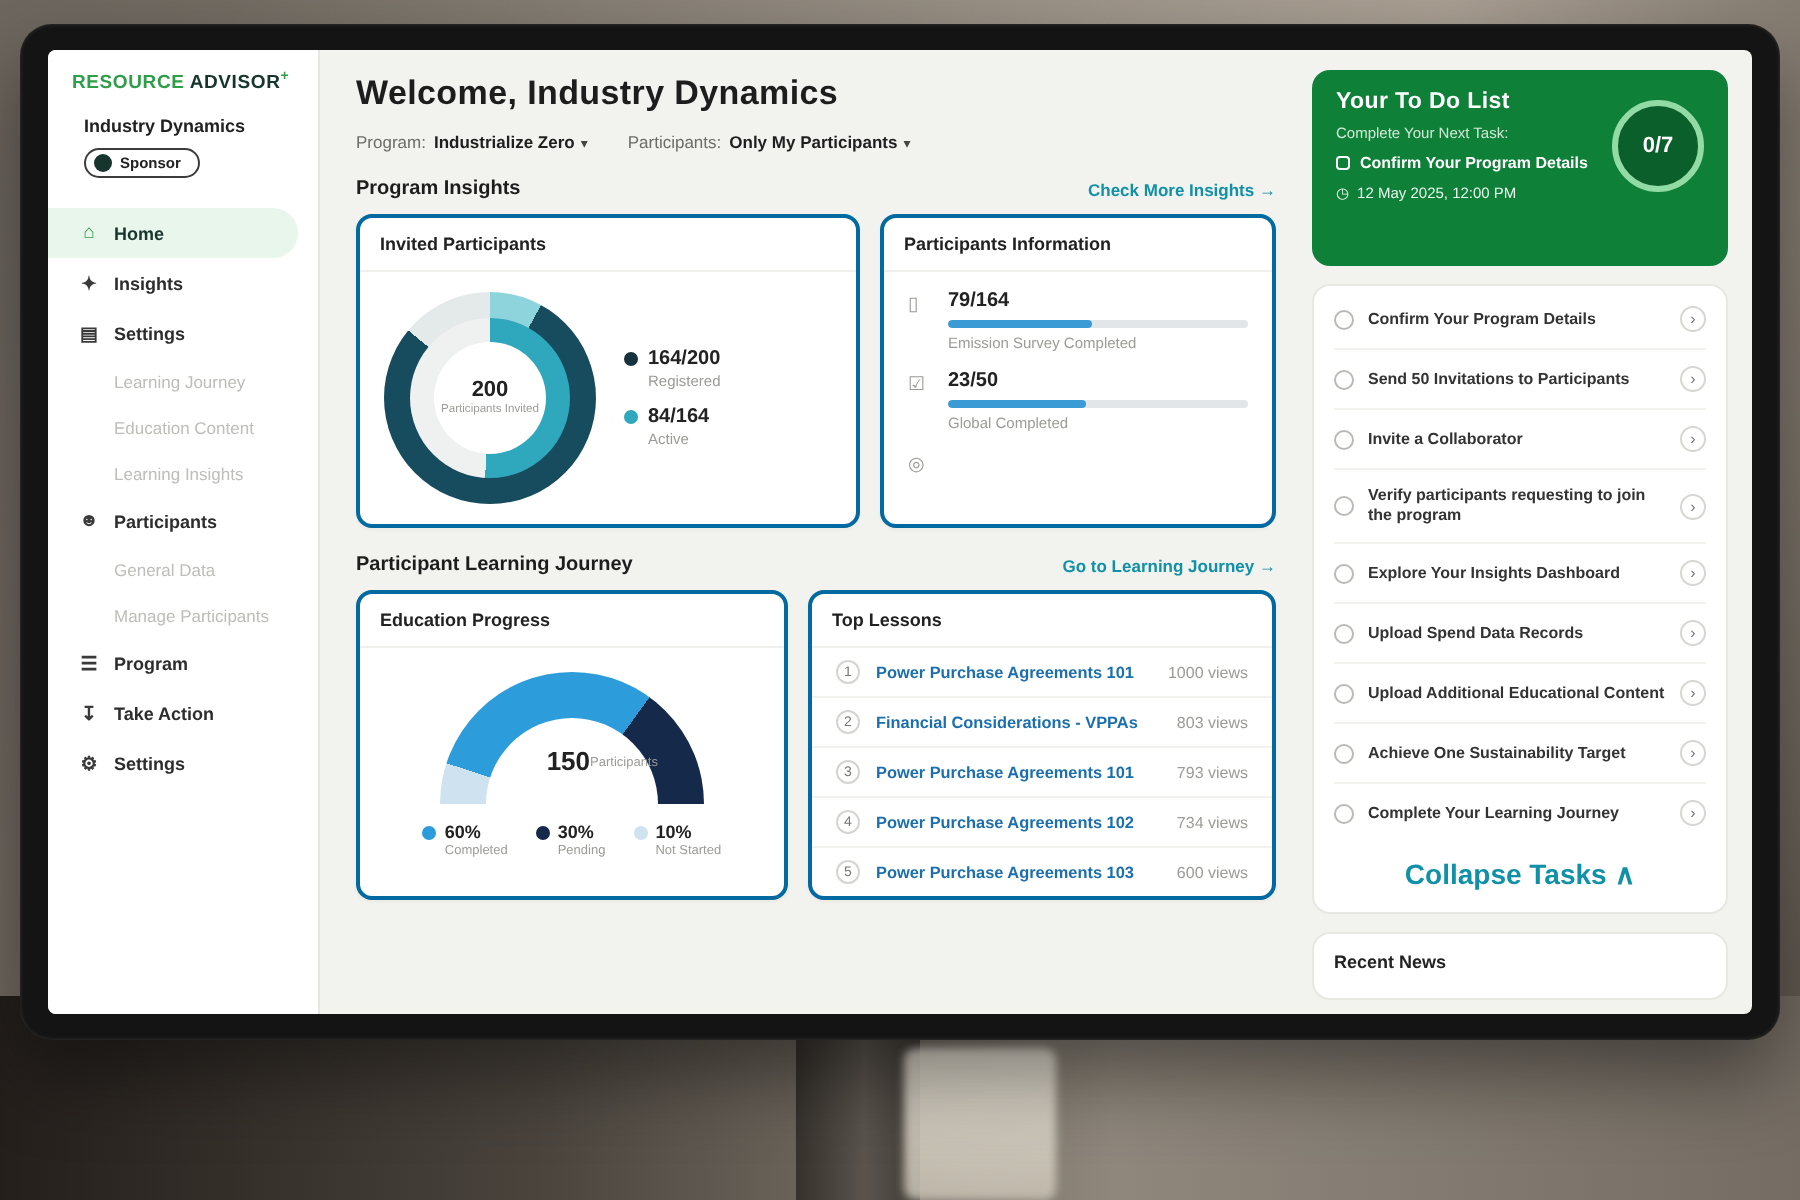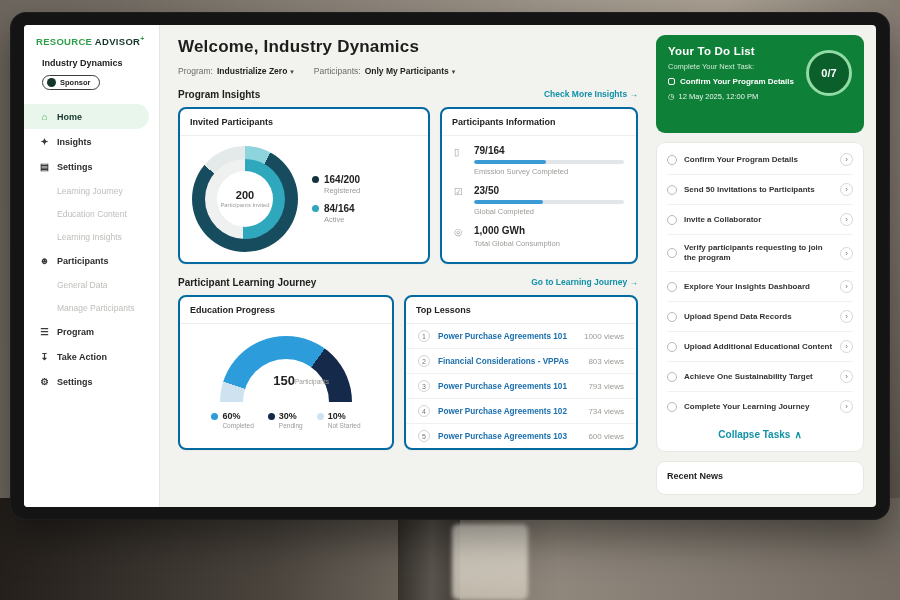--- a/index.html
+++ b/index.html
@@ -36,21 +36,21 @@
   .nav-item.active{background:#e9f6ec;border-radius:0 13px 13px 0;margin-right:10px;color:#17372e}
   .nav-item.active .ico{color:#2f9e49}
 
   
   .main{flex:1;min-width:0;padding:12px 12px 0 18px}
   .welcome{font-size:17px;font-weight:bold;color:#1d1d1d;letter-spacing:.2px}
   .filters{display:flex;align-items:center;gap:20px;margin-top:9px;font-size:8.5px;color:#6c6c68}
   .filter{cursor:pointer}
   .filter b{color:#1f1f1f;margin-left:4px}
   .chev{font-size:7px;color:#444;margin-left:3px}
-  .sechead{display:flex;align-items:flex-start;justify-content:space-between;margin-top:13px}
+  .sechead{display:flex;align-items:flex-end;justify-content:space-between;margin-top:13px}
   .sechead h2{font-size:10px;color:#1d1d1d}
   .seclink{font-size:8.5px;color:#1191a8;font-weight:bold;cursor:pointer;white-space:nowrap}
   .cards{display:flex;gap:10px;margin-top:7px}
   .card{background:#fff;border:2px solid #0369a1;border-radius:8px;box-shadow:0 1px 2px rgba(0,0,0,.04)}
   .card-h{padding:8px 10px;font-size:9px;font-weight:bold;color:#222;border-bottom:1px solid #efefec}
 
   .c-invited{width:252px}
   .cbody1{display:flex;align-items:center;gap:14px;padding:10px 12px}
   .donut{width:106px;height:106px;border-radius:50%;flex-shrink:0;
     background:conic-gradient(#8ed4dd 0 8%, #174b5e 8% 86%, #e4e9e9 86% 100%);
@@ -107,21 +107,21 @@
   .due{display:flex;align-items:center;gap:4px;font-size:7.5px;margin-top:6px;color:#e8f6ec}
   .ring{position:absolute;right:12px;top:15px;width:46px;height:46px;border-radius:50%;background:#0a5f2a;
     border:3px solid #93dba4;display:flex;align-items:center;justify-content:center;font-size:11px;font-weight:bold}
   .tasks{background:#fff;border:1px solid #e8e8e3;border-radius:9px;margin-top:9px;padding:2px 10px}
   .trow{display:flex;align-items:center;gap:7px;padding:8px 0;border-bottom:1px solid #f1f1ed;cursor:pointer}
   .tc{width:10px;height:10px;border:1px solid #b9b9b5;border-radius:50%;flex-shrink:0}
   .tl{flex:1;min-width:0;font-size:8px;color:#333;font-weight:bold;line-height:1.25}
   .go{width:13px;height:13px;border:1px solid #d6d6d2;border-radius:50%;display:flex;align-items:center;
     justify-content:center;color:#777;font-size:8px;flex-shrink:0}
   .collapse{display:flex;align-items:flex-end;justify-content:center;gap:4px;padding:8px 0 9px;
-    font-size:10px;color:#1191a8;font-weight:bold;cursor:pointer}
+    font-size:14px;color:#1191a8;font-weight:bold;cursor:pointer}
   .news{background:#fff;border:1px solid #e8e8e3;border-radius:9px;margin-top:9px;padding:9px 10px;
     font-size:9px;font-weight:bold;color:#222;height:34px}
 </style>
 </head>
 <body>
 
 <div class="scene">
   <div class="bg-bottom"></div>
   <div class="stand"></div>
   <div class="bright"></div>
@@ -254,24 +254,20 @@
               <span class="ibody">
                 <div class="iv">23/50</div>
                 <div class="bar">
                     <i style="width:46%"></i>
                   </div>
                 <div class="il">Global Completed</div>
               </span>
             </div>
             <div class="irow">
               <span class="ico">◎</span>
-              <span class="ibody">
-                <div class="iv">1,000 GWh</div>
-                <div class="il">Total Global Consumption</div>
-              </span>
             </div>
           </section>
         </div>
 
         <div class="sechead">
           <h2>Participant Learning Journey</h2>
           <span class="seclink">
             <span>Go to Learning Journey</span>
             <span>→</span>
           </span>

